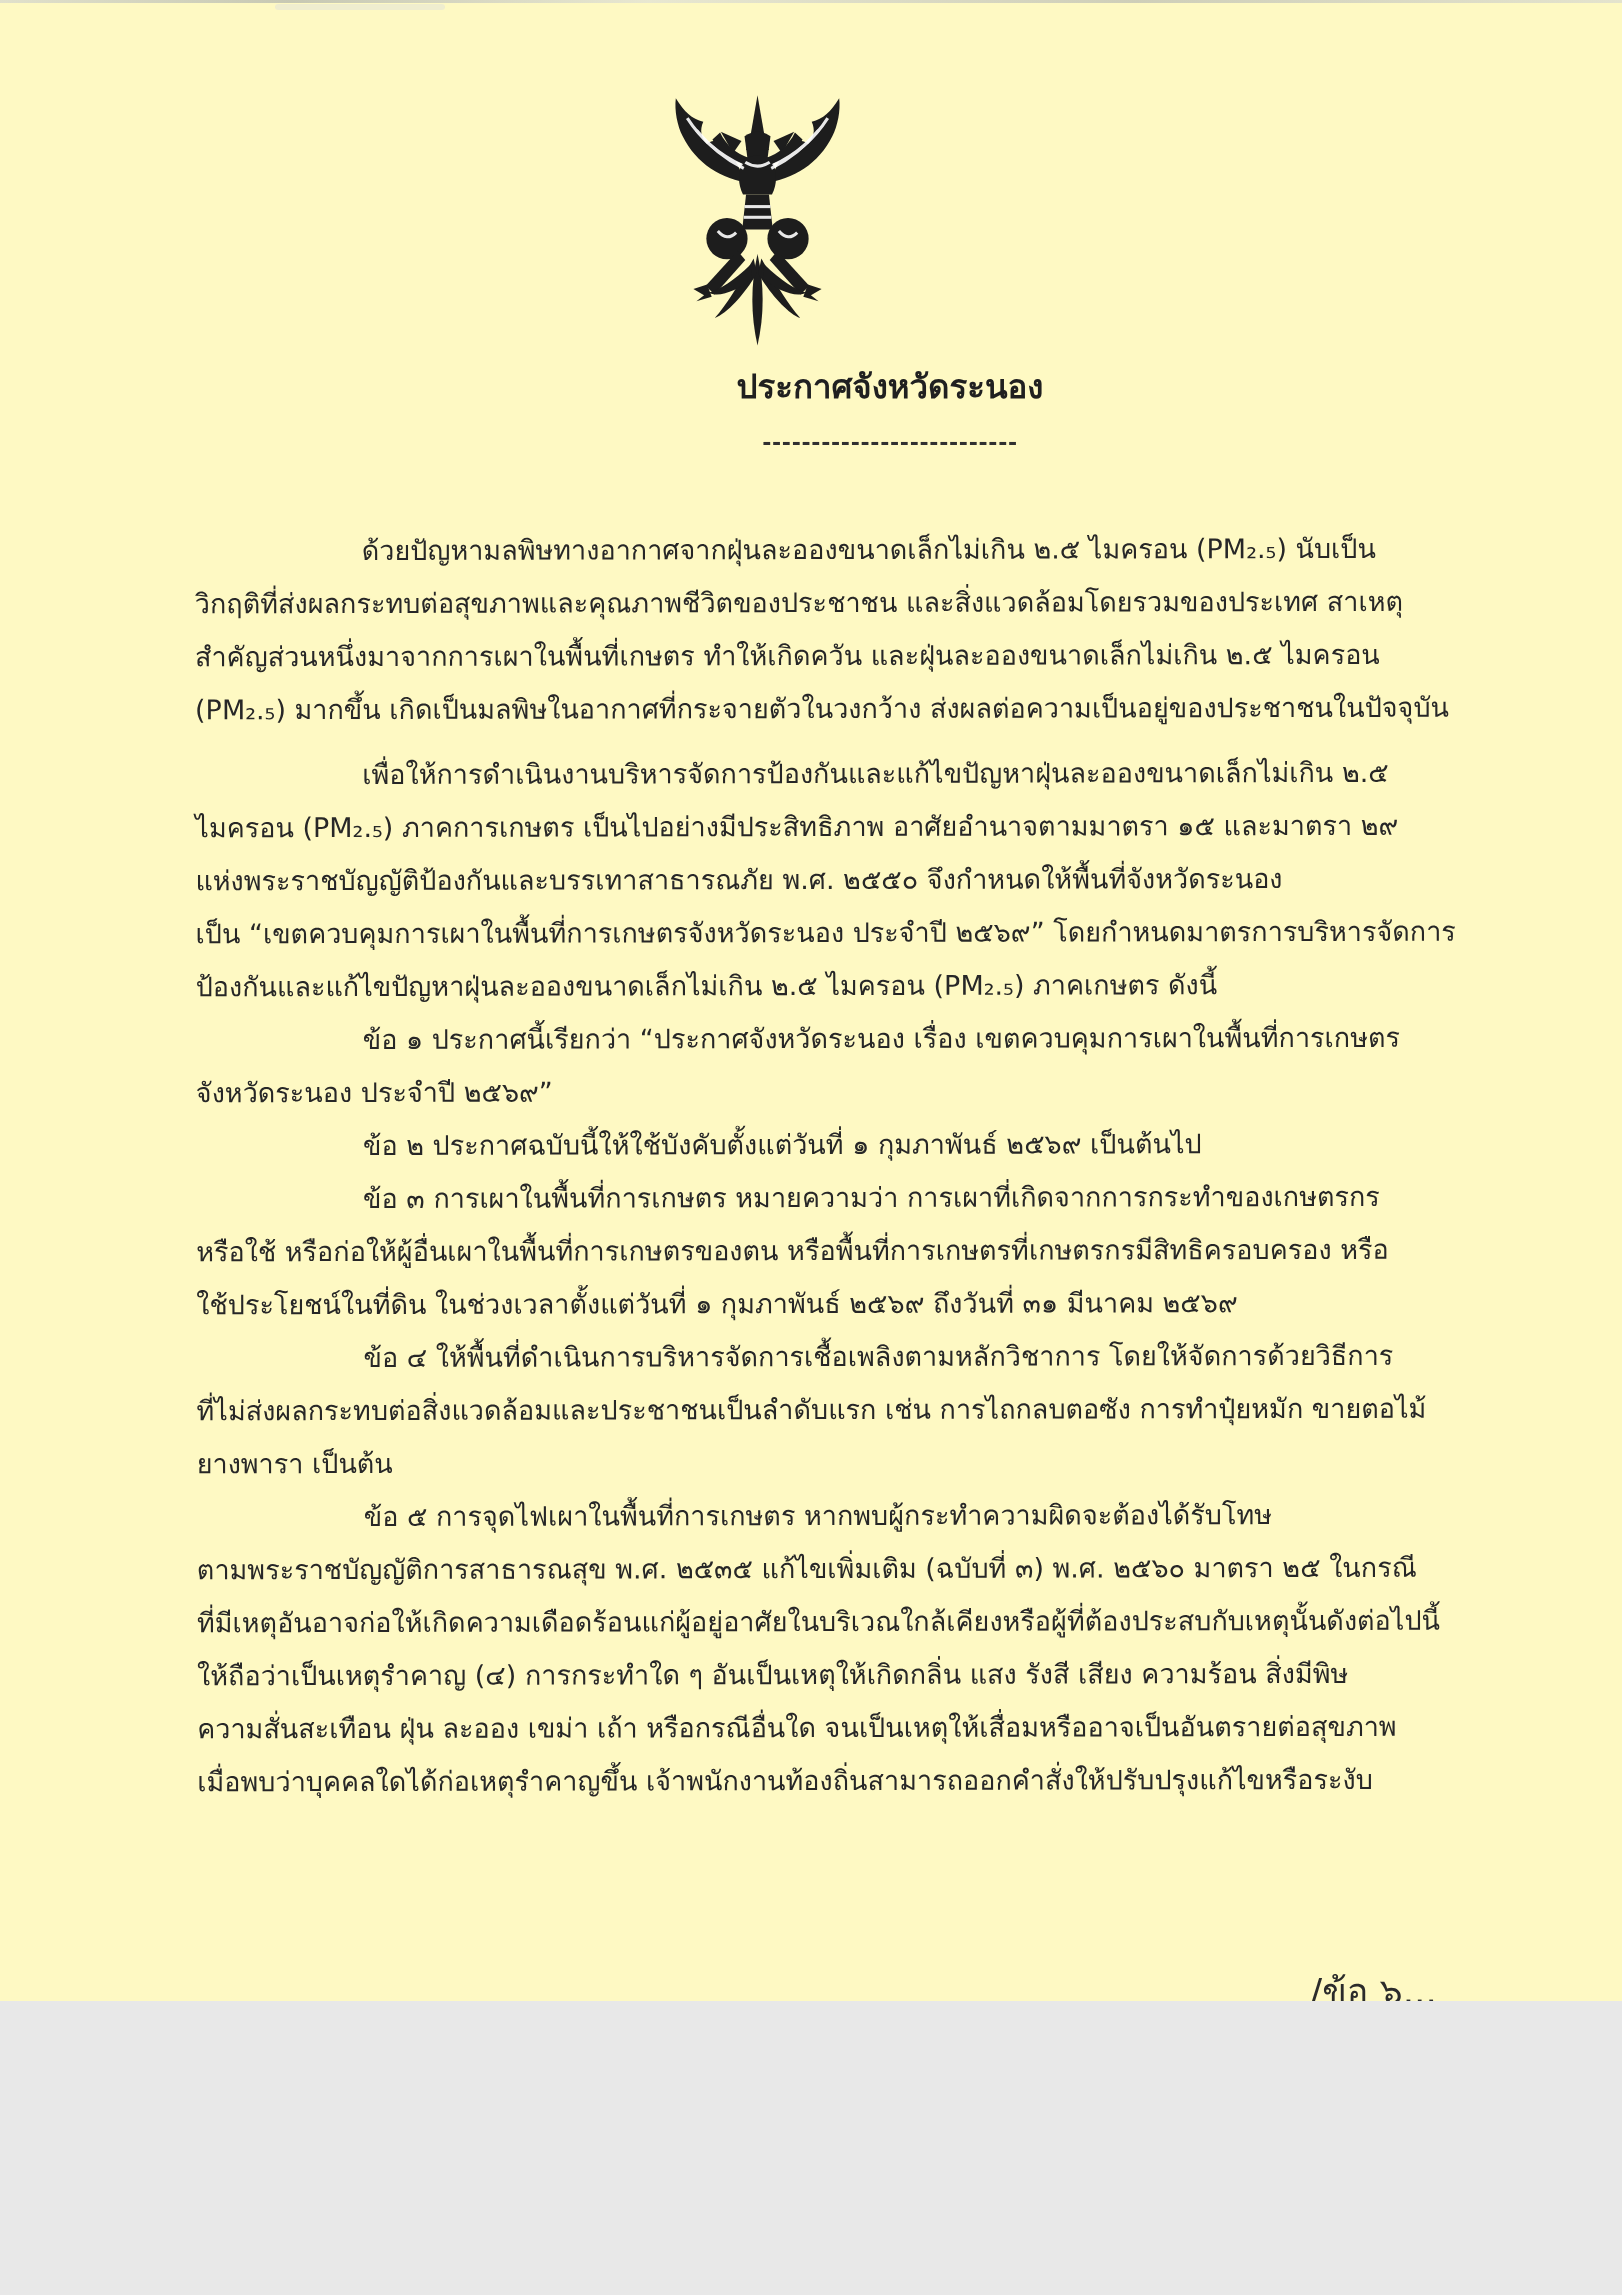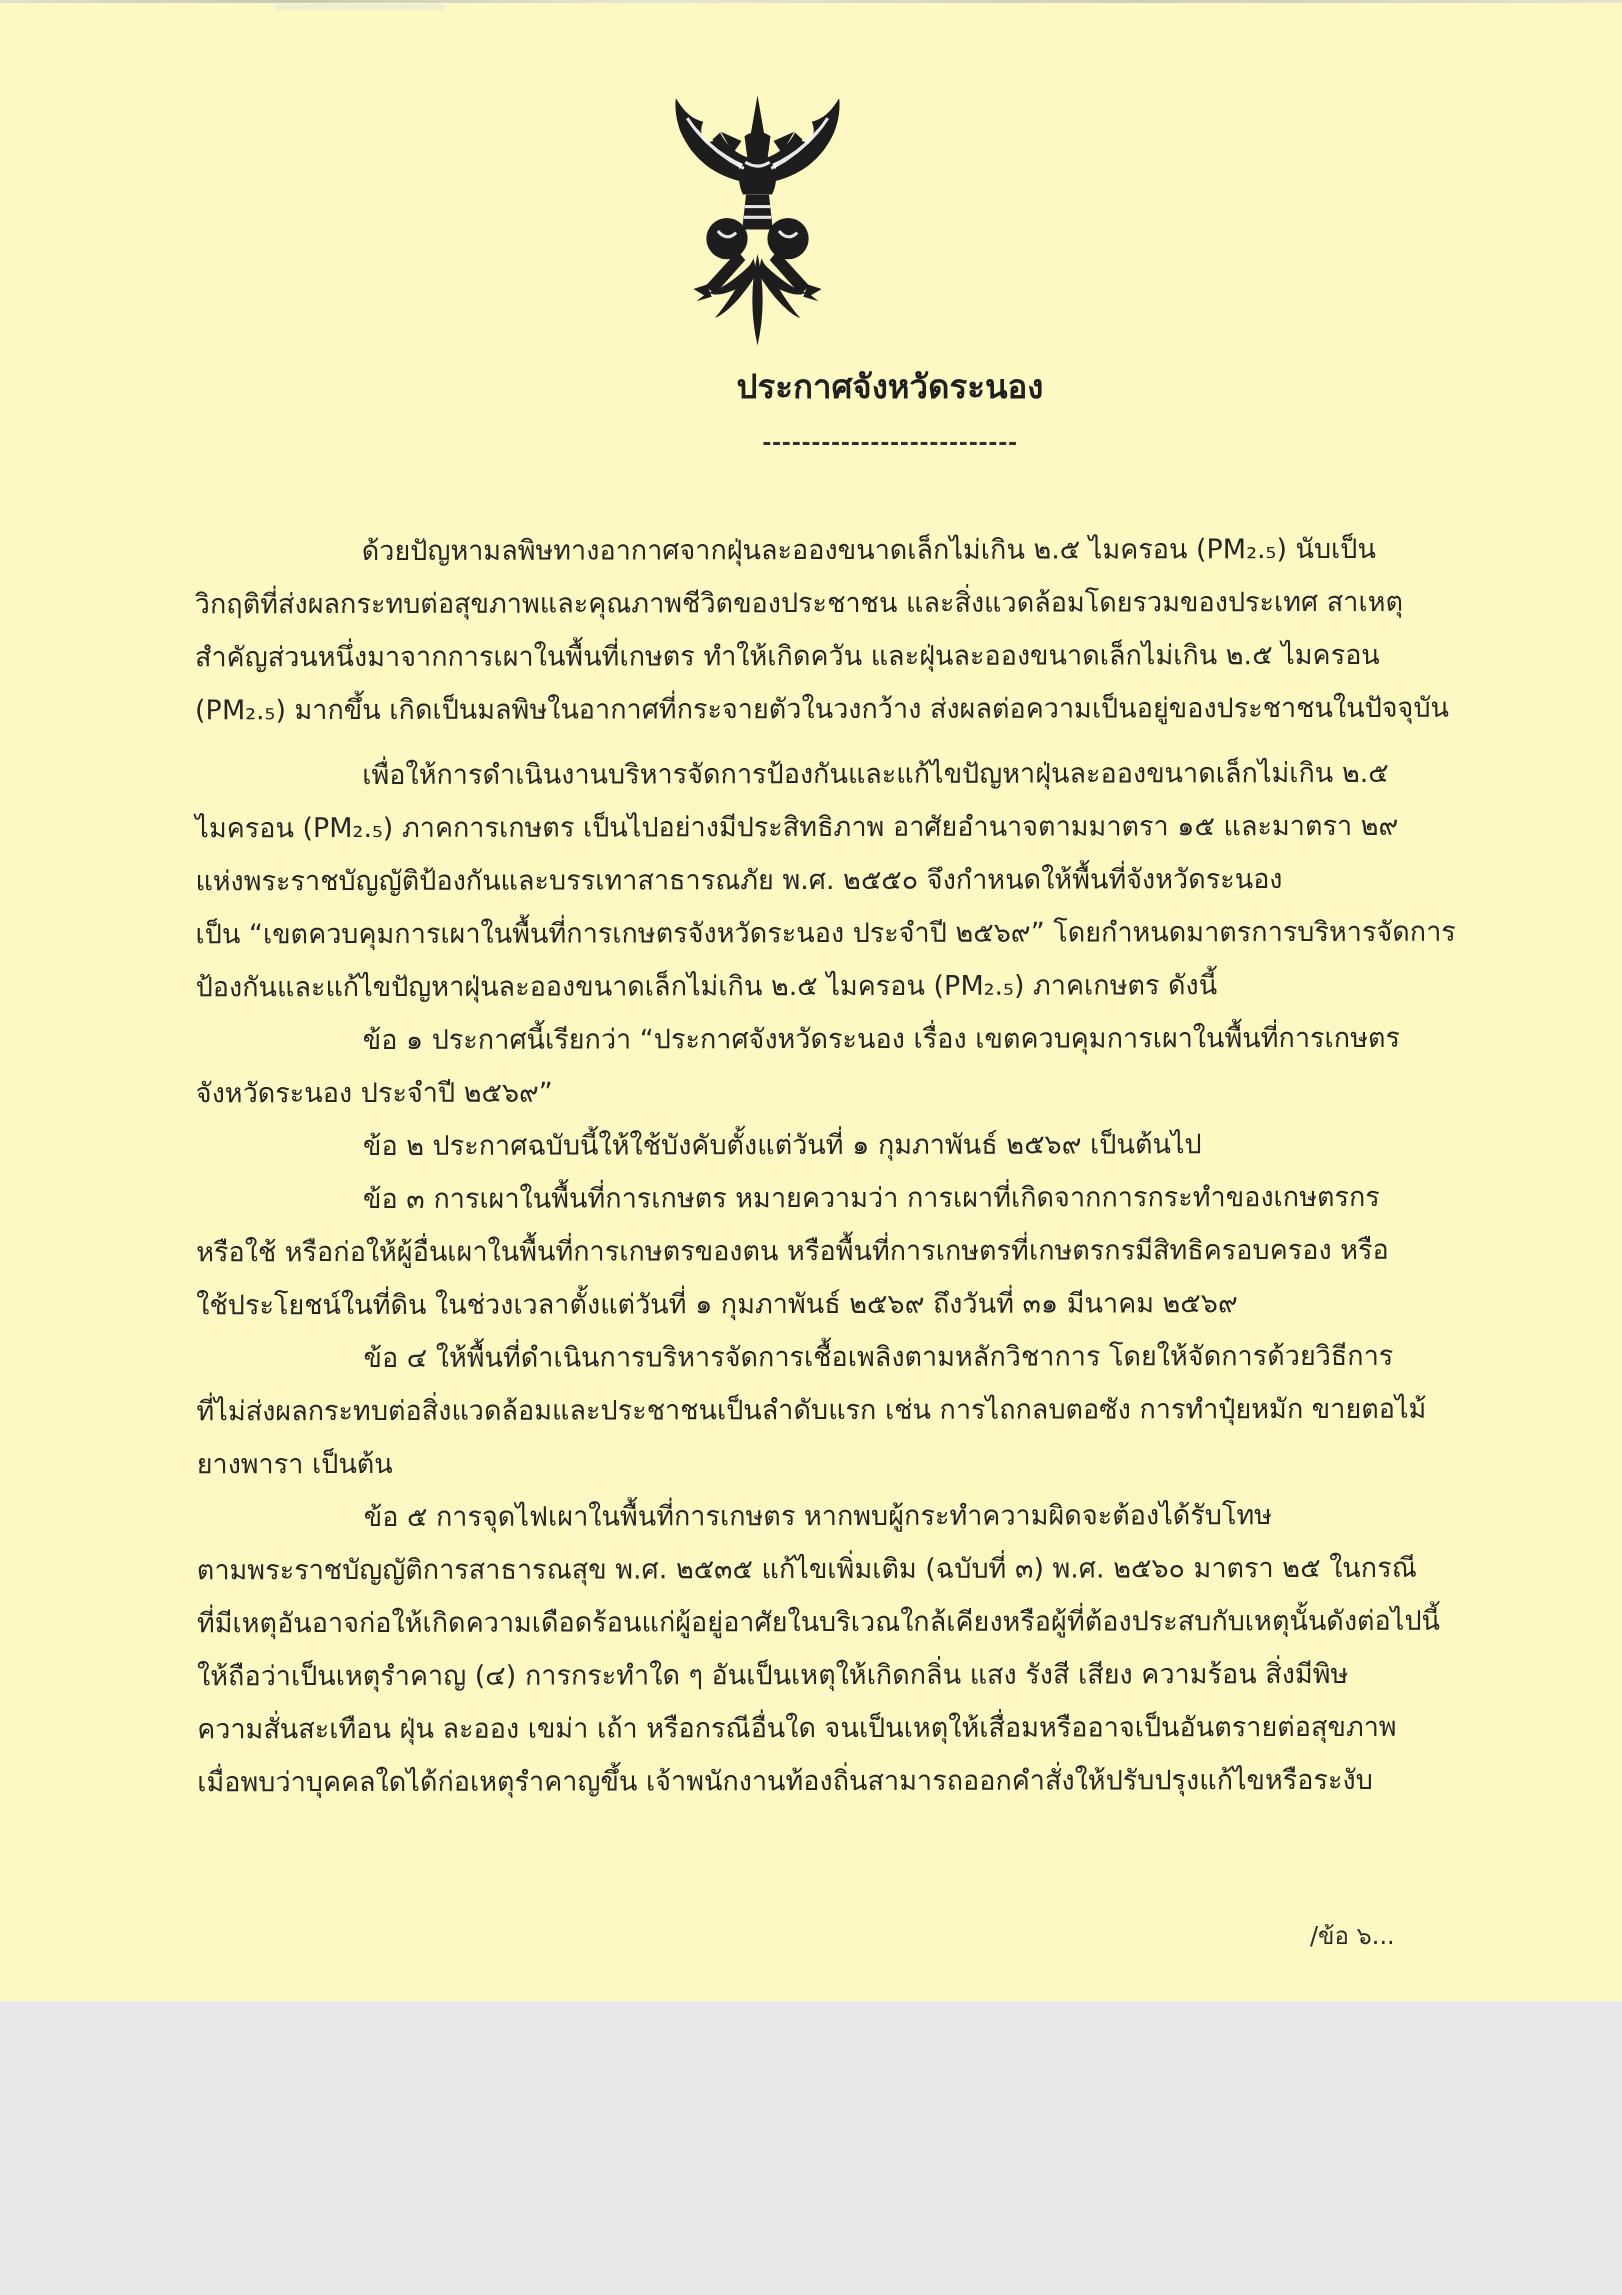--- a/index.html
+++ b/index.html
@@ -49,22 +49,22 @@
   }
   .para{margin:0;}
   .para + .para{margin-top:0;}
   .para:nth-child(2){margin-top:12.4px;}
   .line{
     font-size:27px;line-height:53px;height:53px;
     white-space:nowrap;color:#272727;
   }
   .line.indent{padding-left:167px;}
   .footer-cont{
-    position:absolute;top:1916px;left:1310px;
-    font-size:24px;color:#2b2b2b;white-space:nowrap;
+    position:absolute;top:1963px;left:1310px;
+    font-size:36px;color:#2b2b2b;white-space:nowrap;
   }
 </style>
 </head>
 <body>
 
 <div class="page">
 
   <div class="scan-edge"></div>
   <div class="scan-smudge"></div>
 

